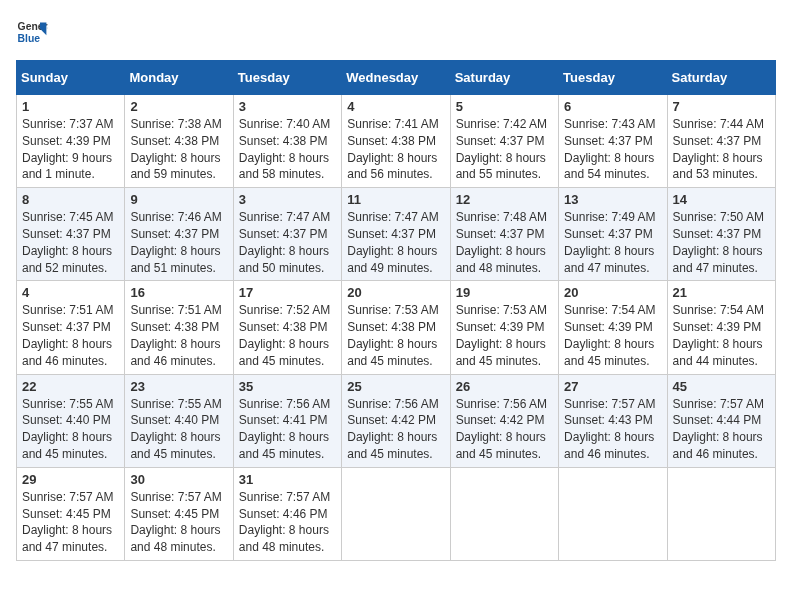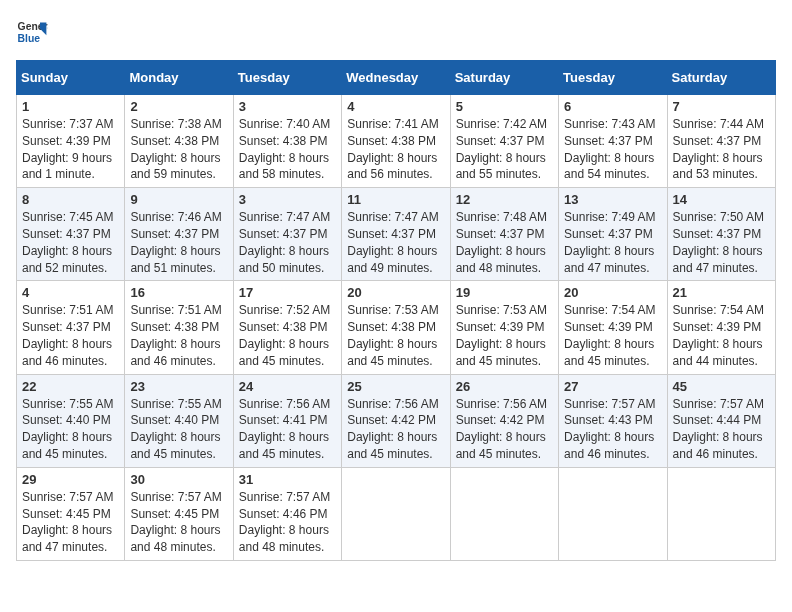--- a/index.html
+++ b/index.html
@@ -157,21 +157,21 @@
         <td><span class="day-num">20</span>
 <span class="cell-text">Sunrise: 7:54 AM<br>Sunset: 4:39 PM<br>Daylight: 8 hours and 45 minutes.</span></td>
         <td><span class="day-num">21</span>
 <span class="cell-text">Sunrise: 7:54 AM<br>Sunset: 4:39 PM<br>Daylight: 8 hours and 44 minutes.</span></td>
       </tr>
       <tr>
         <td><span class="day-num">22</span>
 <span class="cell-text">Sunrise: 7:55 AM<br>Sunset: 4:40 PM<br>Daylight: 8 hours and 45 minutes.</span></td>
         <td><span class="day-num">23</span>
 <span class="cell-text">Sunrise: 7:55 AM<br>Sunset: 4:40 PM<br>Daylight: 8 hours and 45 minutes.</span></td>
-        <td><span class="day-num">24</span>
+        <td><span class="day-num">35</span>
 <span class="cell-text">Sunrise: 7:56 AM<br>Sunset: 4:41 PM<br>Daylight: 8 hours and 45 minutes.</span></td>
         <td><span class="day-num">25</span>
 <span class="cell-text">Sunrise: 7:56 AM<br>Sunset: 4:42 PM<br>Daylight: 8 hours and 45 minutes.</span></td>
         <td><span class="day-num">26</span>
 <span class="cell-text">Sunrise: 7:56 AM<br>Sunset: 4:42 PM<br>Daylight: 8 hours and 45 minutes.</span></td>
         <td><span class="day-num">27</span>
 <span class="cell-text">Sunrise: 7:57 AM<br>Sunset: 4:43 PM<br>Daylight: 8 hours and 46 minutes.</span></td>
         <td><span class="day-num">45</span>
 <span class="cell-text">Sunrise: 7:57 AM<br>Sunset: 4:44 PM<br>Daylight: 8 hours and 46 minutes.</span></td>
       </tr>

